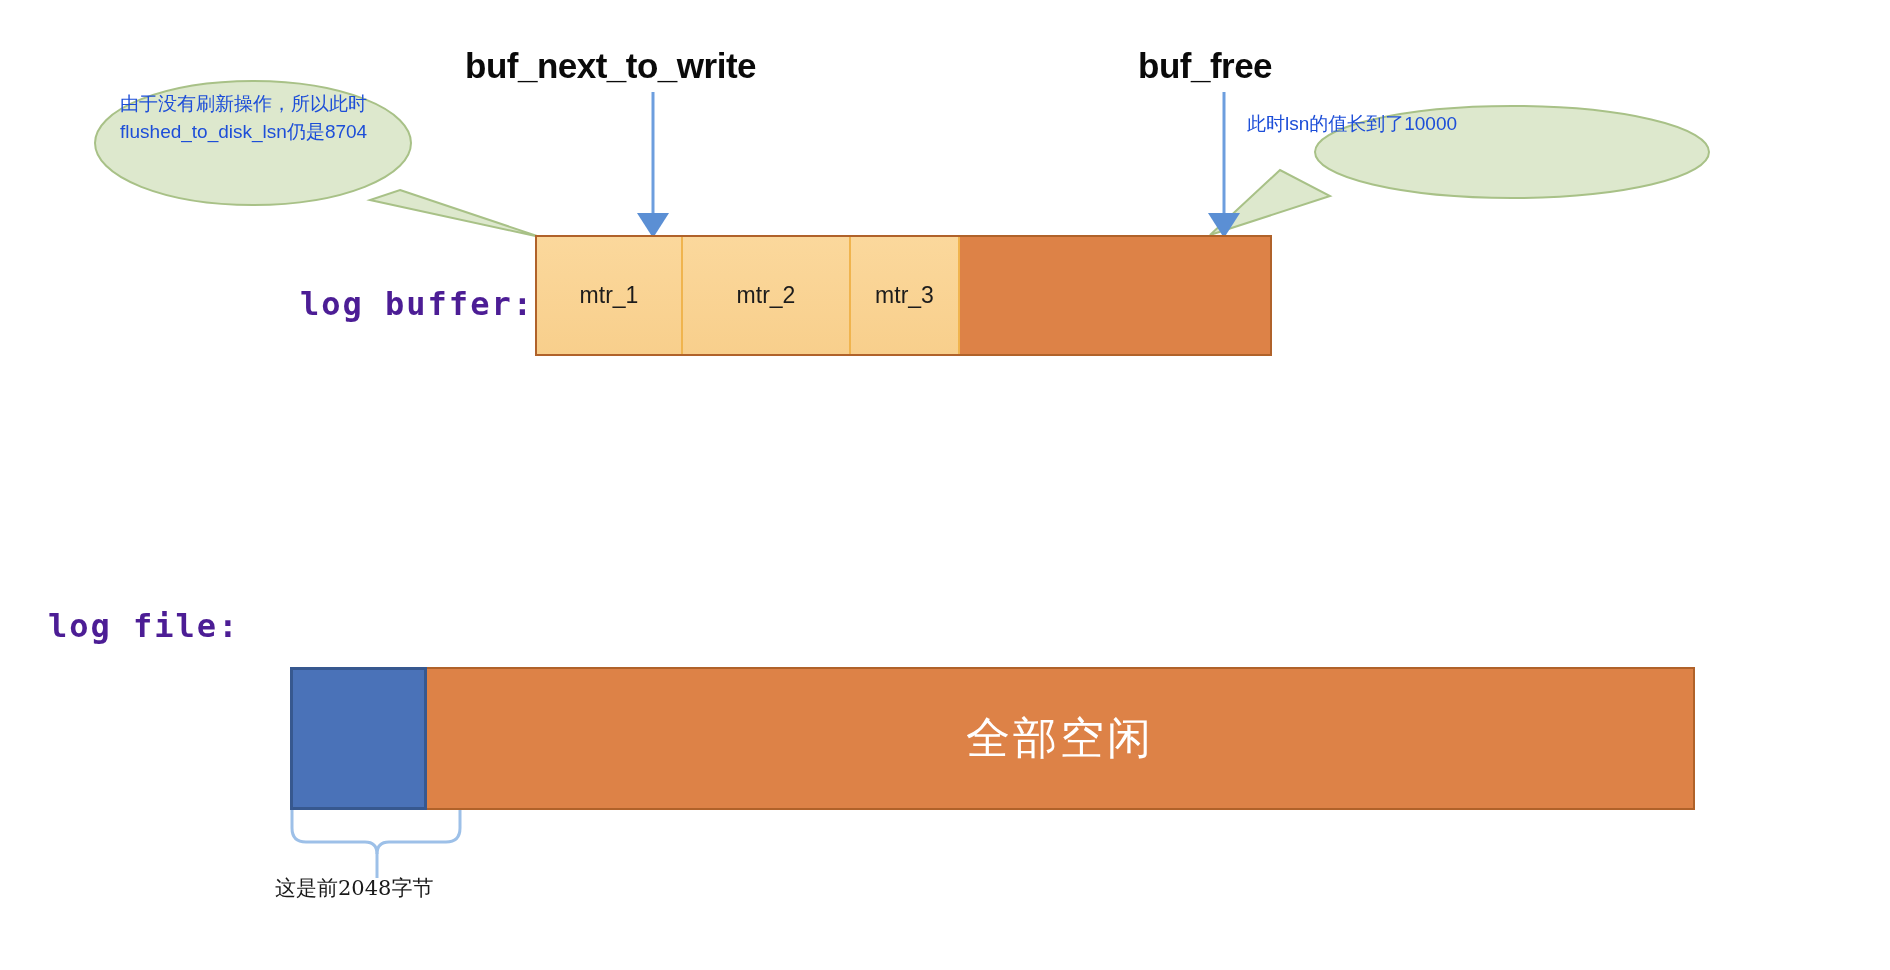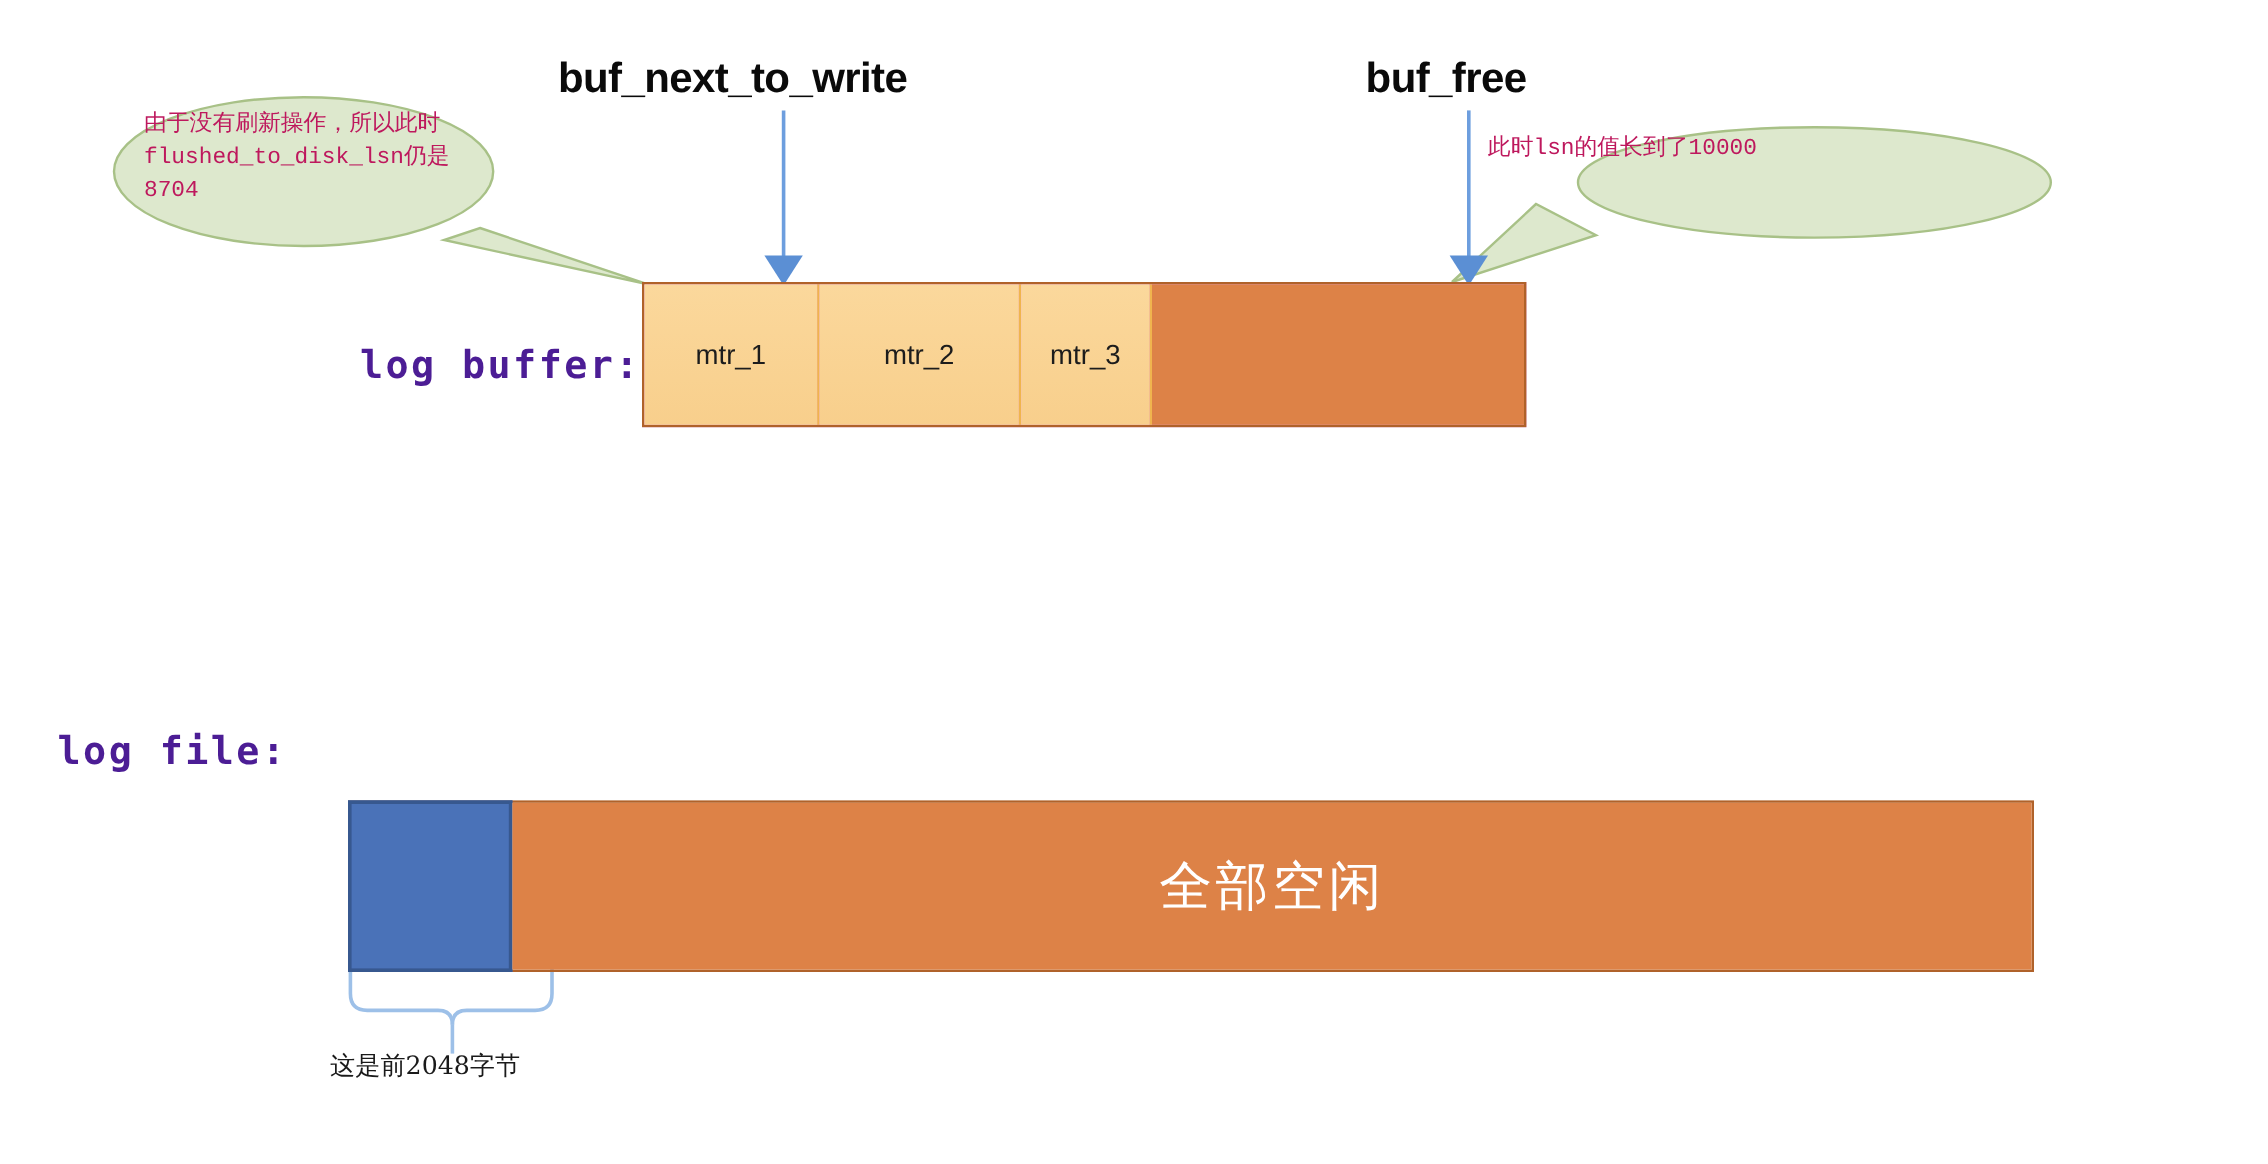--- a/index.html
+++ b/index.html
@@ -36,22 +36,22 @@
     color: #0a0a0a;
     letter-spacing: -0.5px;
     white-space: nowrap;
   }
   #lbl-buf-next-to-write { left: 465px; top: 46px; }
   #lbl-buf-free { left: 1138px; top: 46px; }
 
   
   .callout-text {
     position: absolute;
-    font-family: Liberation Mono, monospace;
-    color: #be185d;
+    font-family: Liberation Sans, sans-serif;
+    color: #1d4ed8;
     line-height: 1.45;
     white-space: pre-line;
   }
   #callout-left-text {
     left: 120px;
     top: 90px;
     width: 290px;
     font-size: 19px;
   }
   #callout-right-text {
@@ -78,21 +78,21 @@
   
   #log-buffer-bar {
     position: absolute;
     left: 535px;
     top: 235px;
     width: 737px;
     height: 121px;
     box-sizing: border-box;
     border: 2px solid #b0622a;
     display: flex;
-    background: #f0abfc;
+    background: #7dd3fc;
   }
   .mtr-cell {
     position: relative;
     box-sizing: border-box;
     background: linear-gradient(180deg,#fbd89c 0%,#f8cf8c 100%);
     border-right: 2px solid #f0b44e;
     display: flex;
     align-items: center;
     justify-content: center;
     font-family: "Liberation Sans", sans-serif;

